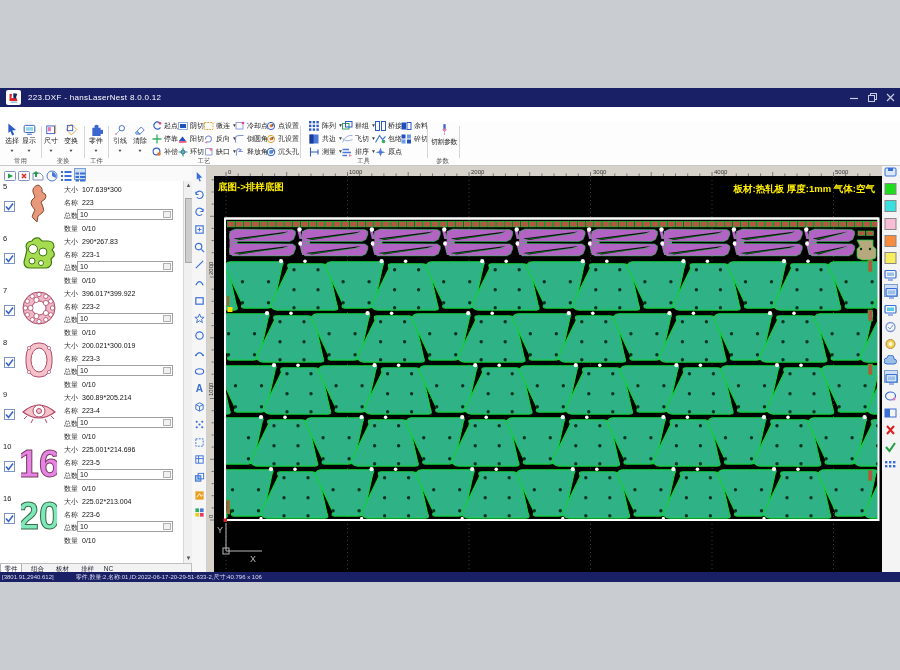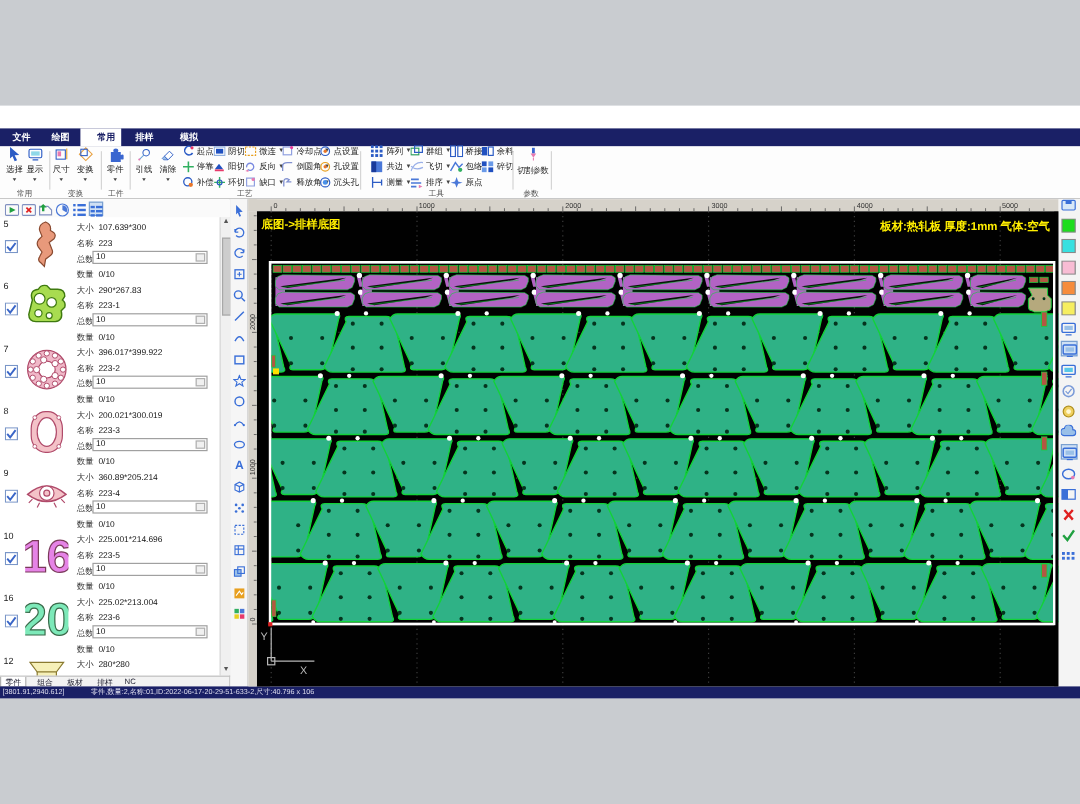--- a/index.html
+++ b/index.html
@@ -42,27 +42,40 @@
 .ltab{position:absolute;top:0px;height:9px;font-size:6.5px;color:#223;padding:1px 0 0 0;text-align:center}
 .ltab.act{background:#fff;border:1px solid #b0b0b0;border-top:none;top:0}
 #lstrip{position:absolute;left:192px;top:78px;width:15px;height:406px;background:#f6f6f6;border-right:1px solid #d0d0d0}
 .ls{position:absolute;left:1.5px;width:12px;height:12px}
 #rstrip{position:absolute;left:882px;top:78px;width:18px;height:406px;background:#f4f4f4}
 .rs{position:absolute;left:2px;width:14px;height:13px}
 #corner{position:absolute;left:207px;top:78px;width:7px;height:10px;background:#d6d2ca}
 #status{position:absolute;left:0;top:484px;width:900px;height:10px;background:#1a2066;color:#dde;font-size:6px;line-height:10px}
 </style></head><body>
 <div id="win">
- <div id="menubar">
-  <div id="acttab"></div>
-  <div class="mi" style="left:10.5px">文件</div>
-  <div class="mi" style="left:43px">绘图</div>
-  <div class="mi act" style="left:81px">常用</div>
-  <div class="mi" style="left:113px">排样</div>
-  <div class="mi" style="left:150px">模拟</div>
+ <div id="title">
+  <div id="appicon"><svg width="15" height="15">
+          <rect x="0.5" y="0.5" width="14" height="14" rx="3.5" fill="#fff"></rect>
+          <path d="M3.5 4 L6 4 L5.4 8 L9 8 L9.6 5.5 L11.5 11 L3.5 11 Z" fill="#e02428"></path>
+          <path d="M7.3 3.2 L11.3 3.8 L9.4 9 L7.3 7.6 Z" fill="#16275f"></path>
+          <rect x="4.5" y="11.6" width="6.5" height="1.1" fill="#6ab0e8"></rect>
+        </svg></div>
+  <div class="tt">223.DXF - hansLaserNest 8.0.0.12</div>
+  <div id="tbtns">
+        <svg width="9" height="9">
+          <line x1="0" y1="5.5" x2="8" y2="5.5" stroke="#c8cce0" stroke-width="1.2"></line>
+        </svg>
+        <svg width="9" height="9">
+          <rect x="2.5" y="0.5" width="6" height="6" fill="none" stroke="#c8cce0"></rect>
+          <rect x="0.5" y="2.5" width="6" height="6" fill="#1a2066" stroke="#c8cce0"></rect>
+        </svg>
+        <svg width="9" height="9">
+          <path d="M1 1 L8 8 M8 1 L1 8" stroke="#c8cce0" stroke-width="1.2"></path>
+        </svg>
+      </div>
  </div>
  <div id="ribbon">
       <div class="rbig" style="left:-5px;width:34px">
         <div class="rbicon"><svg width="13" height="13" viewBox="0 0 22 22">
             <path d="M4 1 L17 12 L10.5 12.5 L14 19.5 L10.5 21 L7.5 14 L4 17 Z" fill="#2c5cc5"></path>
           </svg></div>
         <div class="rblab">选择</div>
         <div class="rarr">▼</div>
       </div>
       <div class="rbig" style="left:12px;width:34px">
@@ -410,32 +423,20 @@
             <path d="M2 5.5 l2.5 3 L9 2.5" stroke="#3a66c8" stroke-width="1.6" fill="none"></path>
           </svg></div>
         <div class="thumb"><svg width="36" height="40">
             <text x="18" y="33" font-size="38" font-weight="bold" text-anchor="middle" fill="#7de9b9" stroke="#3a6a4a" stroke-width="1" font-family="Liberation Serif">20</text>
           </svg></div>
         <div class="lrow" style="top:3px"><span class="lk">大小</span><span class="lv">225.02*213.004</span></div>
         <div class="lrow" style="top:16px"><span class="lk">名称</span><span class="lv">223-6</span></div>
         <div class="lrow" style="top:29px"><span class="lk">总数</span></div>
         <div class="inp" style="top:27px"><span>10</span><span class="ibtn"></span></div>
         <div class="lrow" style="top:42px"><span class="lk">数量</span><span class="lv">0/10</span></div>
-      </div>
-      <div class="item" style="top:380px">
-        <div class="inum">12</div>
-        <div class="cb"><svg width="11" height="11">
-            <rect x="0.5" y="0.5" width="10" height="10" fill="#fff" stroke="#7a96c8"></rect>
-            <path d="M2 5.5 l2.5 3 L9 2.5" stroke="#3a66c8" stroke-width="1.6" fill="none"></path>
-          </svg></div>
-        <div class="thumb"><svg width="36" height="40">
-            <path d="M4 4 h28 l-6 8 h-16 z" fill="#f6f0b8" stroke="#8a7a30" stroke-width="1"></path>
-            <path d="M10 12 h16 v6 h-16 z" fill="#f6f0b8" stroke="#8a7a30" stroke-width="1"></path>
-          </svg></div>
-        <div class="lrow" style="top:3px"><span class="lk">大小</span><span class="lv">280*280</span></div>
       </div>
   <div id="sbar">
    <div class="sbtn" style="top:0">▲</div>
    <div id="sthumb"></div>
    <div class="sbtn" style="bottom:0">▼</div>
   </div>
  </div>
  <div id="ltabs">
   <div class="ltab act" style="left:0px;width:22px">零件</div>
   <div class="ltab" style="left:26px;width:23px">组合</div>

